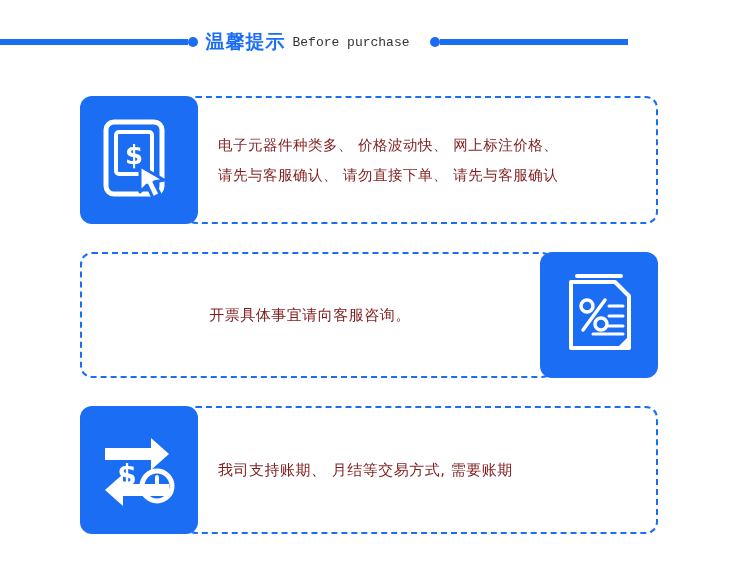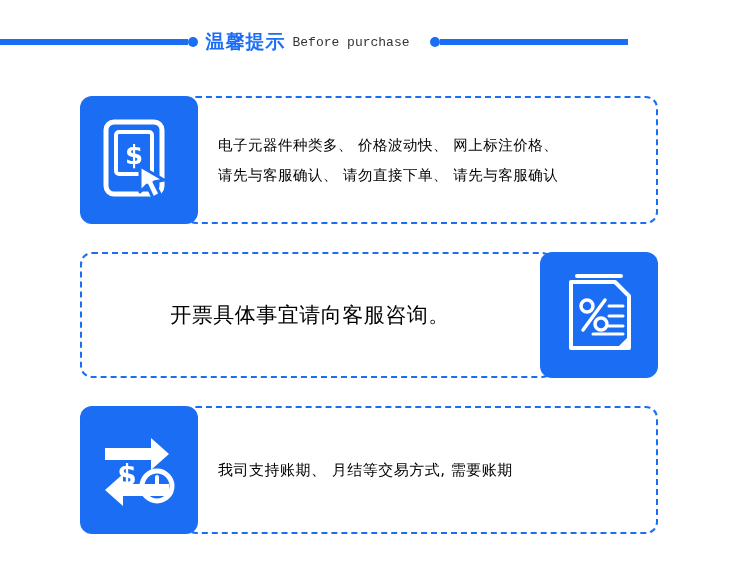--- a/index.html
+++ b/index.html
@@ -88,28 +88,28 @@
     display: flex;
     align-items: center;
     box-sizing: border-box;
   }
   .row1 .text-box { margin-left: -14px; padding: 0 18px 0 32px; }
   .row2 .text-box { margin-right: -14px; padding: 0 32px 0 18px; justify-content: center; }
   .row3 .text-box { margin-left: -14px; padding: 0 18px 0 32px; text-align: right; }
 
   .text-box p {
     margin: 0;
-    color: #000000;
+    color: #7f1d1d;
     font-size: 15px;
     line-height: 30px;
     letter-spacing: 0.5px;
     font-family: "DejaVu Sans", sans-serif;
   }
   .row1 .text-box p { font-size: 14.5px; }
-  .row2 .text-box p { font-size: 21px; text-align: center; }
+  .row2 .text-box p { font-size: 15px; text-align: center; }
   .row3 .text-box p { font-size: 15px; }
 
   
   .icon-box { position: relative; z-index: 2; }
   .text-box { position: relative; z-index: 1; }
 
   svg { display: block; }
 </style>
 </head>
 <body>

